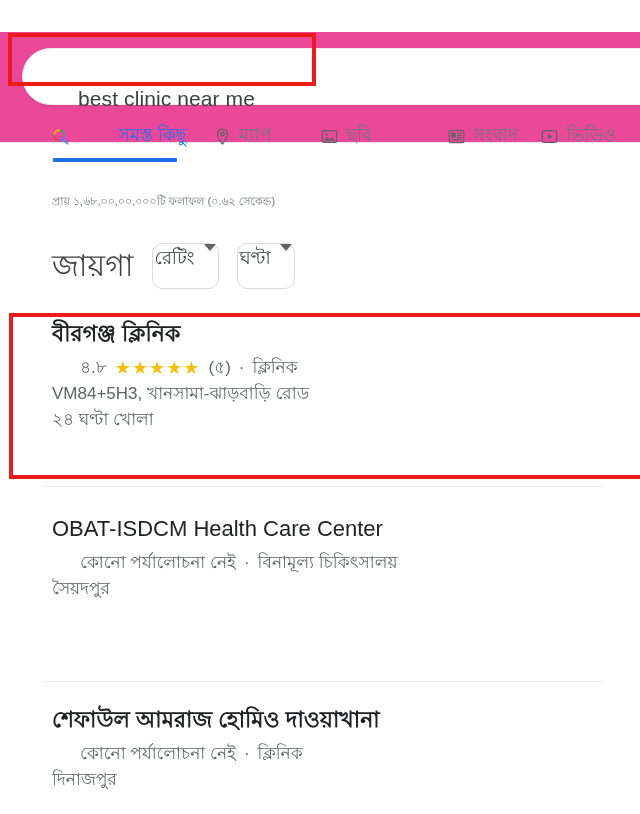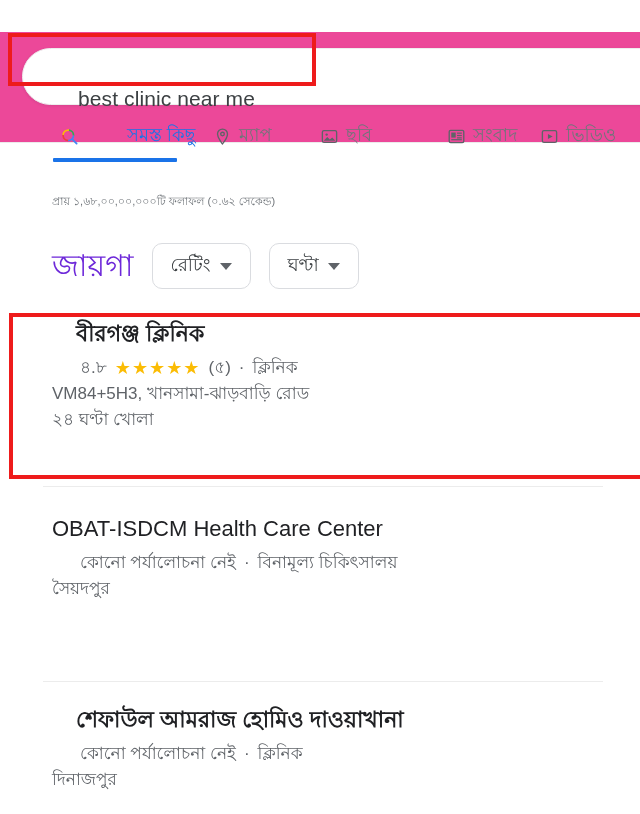--- a/index.html
+++ b/index.html
@@ -107,30 +107,29 @@
   .places-head {
     position: absolute;
     left: 52px; top: 238px;
     height: 56px;
     display: flex;
     align-items: center;
     gap: 18px;
   }
   .places-title {
     font-size: 30px;
-    color: #6d28d9;
+    color: #404040;
     font-weight: 400;
     line-height: 1;
   }
   .chip {
     display: inline-flex;
-    align-items: center;
     gap: 9px;
     height: 44px;
-    padding: 0 18px;
+    padding: 0 2px;
     border: 1px solid #dadce0;
     border-radius: 10px;
     background: #fff;
     font-size: 18px;
     color: #3c4043;
     cursor: pointer;
     white-space: nowrap;
   }
   .chip .caret {
     width: 0; height: 0;
@@ -151,21 +150,21 @@
   .place-3 { top: 706px; }
 
   .place-name {
     font-size: 22px;
     color: #202124;
     line-height: 1.25;
     margin: 0 0 7px 0;
     white-space: nowrap;
     cursor: pointer;
   }
-  .place-name.bn { font-weight: 700; margin-left: 24px; }
+  .place-name.bn { font-weight: 700; }
   .place-line {
     font-size: 17px;
     color: #5f6368;
     line-height: 1.55;
     white-space: nowrap;
   }
   .rating-row {
     display: flex;
     align-items: center;
     gap: 4px;
@@ -198,21 +197,21 @@
 <body>
 
 <div class="search-band">
   <div class="search-pill">
     <span class="search-input-text" placeholder="Search">best clinic near me</span>
   </div>
 </div>
 
 <div class="tabs">
 
-  <div class="tab active" style="left:60px;gap:48px;">
+  <div class="tab active" style="left:51px;gap:48px;">
     <span class="tab-icon">
       <svg width="19" height="19" viewBox="0 0 24 24">
         <circle cx="10.5" cy="10.5" r="6.6" fill="none" stroke="#4285f4" stroke-width="2.1" stroke-dasharray="10.4 31.1" stroke-dashoffset="0"></circle>
         <circle cx="10.5" cy="10.5" r="6.6" fill="none" stroke="#ea4335" stroke-width="2.1" stroke-dasharray="10.4 31.1" stroke-dashoffset="-10.4"></circle>
         <circle cx="10.5" cy="10.5" r="6.6" fill="none" stroke="#fbbc04" stroke-width="2.1" stroke-dasharray="10.4 31.1" stroke-dashoffset="-20.8"></circle>
         <circle cx="10.5" cy="10.5" r="6.6" fill="none" stroke="#34a853" stroke-width="2.1" stroke-dasharray="10.4 31.1" stroke-dashoffset="-31.2"></circle>
         <line x1="15.4" y1="15.4" x2="21" y2="21" stroke="#4285f4" stroke-width="2.3" stroke-linecap="round"></line>
       </svg>
     </span>
     <span class="tab-label">সমস্ত কিছু</span>

